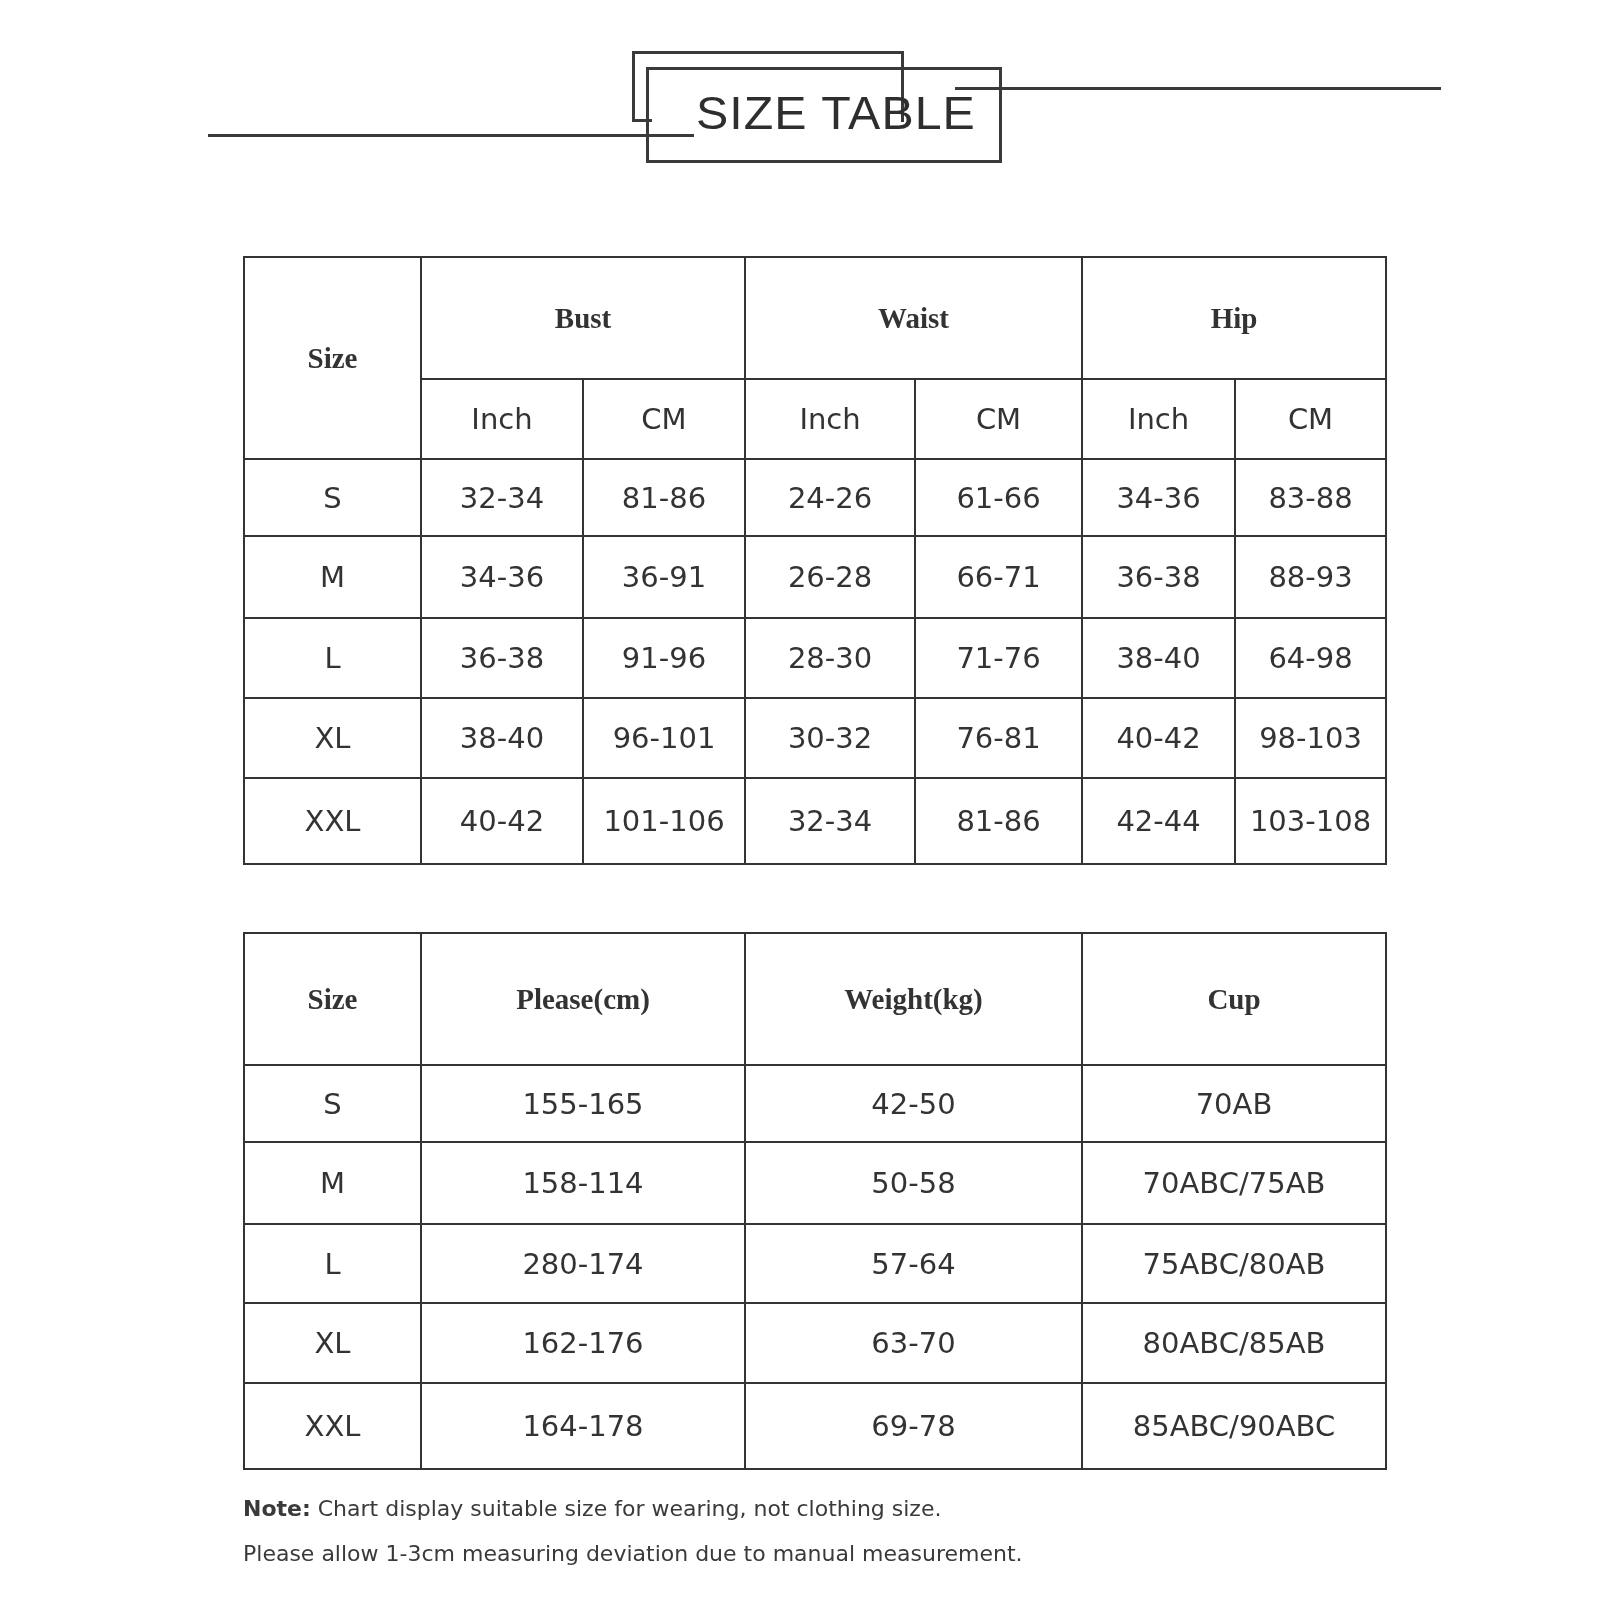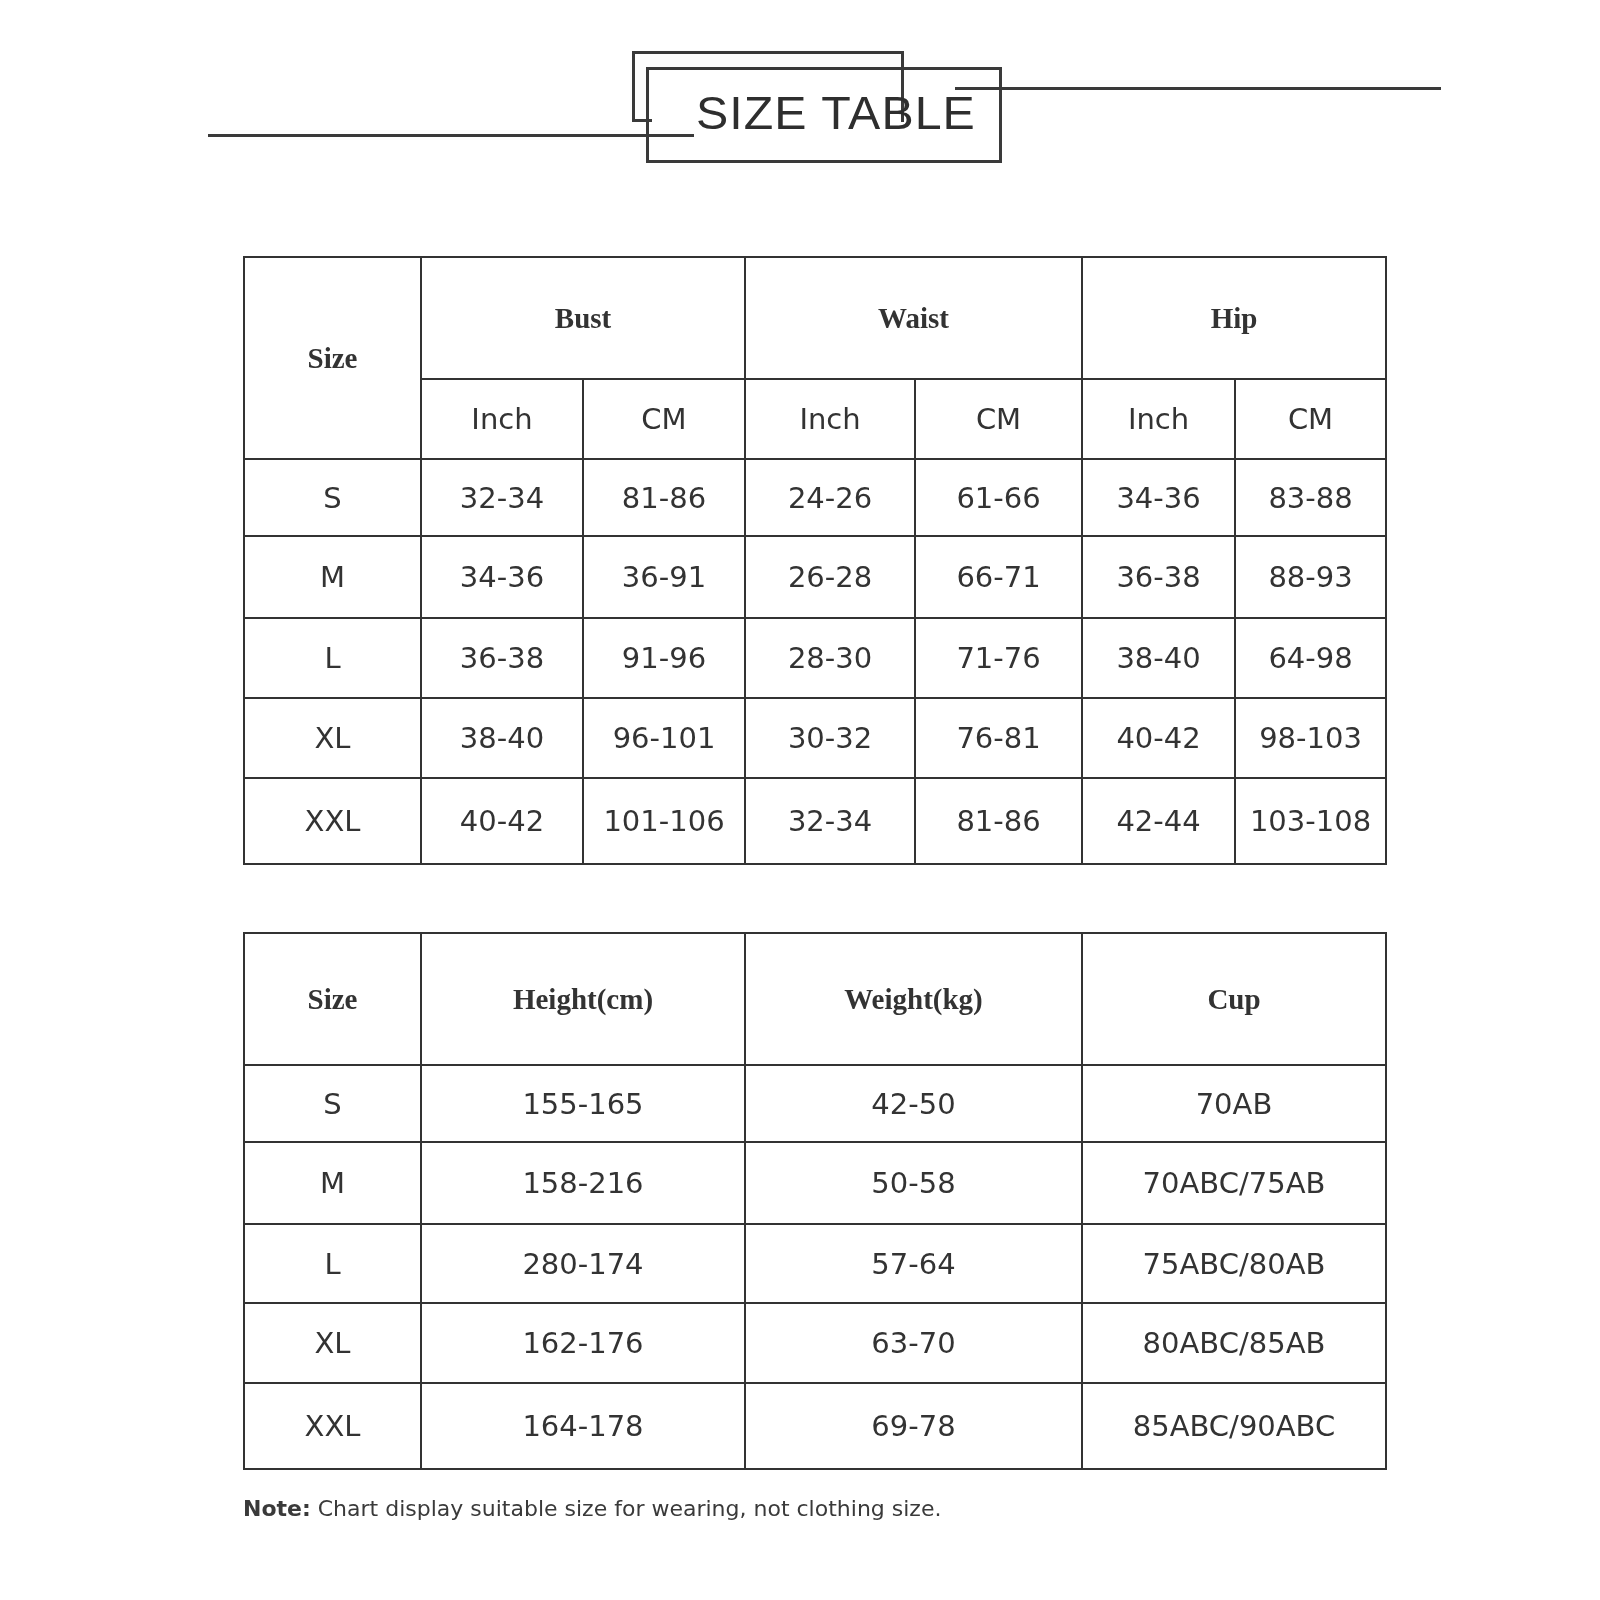--- a/index.html
+++ b/index.html
@@ -120,33 +120,33 @@
 <table id="table2" class="size-table">
   <colgroup>
     <col style="width:177px">
       <col style="width:324px">
       <col style="width:337px">
       <col style="width:304px">
   </colgroup>
   <tbody>
       <tr style="height:132px">
     <th>Size</th>
-    <th>Height(cm)</th>
+    <th>Please(cm)</th>
     <th>Weight(kg)</th>
     <th>Cup</th>
   </tr>
   <tr style="height:77px">
     <td>S</td>
     <td>155-165</td>
     <td>42-50</td>
     <td>70AB</td>
   </tr>
   <tr style="height:82px">
     <td>M</td>
-    <td>158-216</td>
+    <td>158-114</td>
     <td>50-58</td>
     <td>70ABC/75AB</td>
   </tr>
   <tr style="height:79px">
     <td>L</td>
     <td>280-174</td>
     <td>57-64</td>
     <td>75ABC/80AB</td>
   </tr>
   <tr style="height:80px">
@@ -159,13 +159,14 @@
     <td>XXL</td>
     <td>164-178</td>
     <td>69-78</td>
     <td>85ABC/90ABC</td>
   </tr>
 </tbody>
   </table>
 
 <div class="note">
   <div><b>Note:</b><span> Chart display suitable size for wearing, not clothing size.</span></div>
+  <div>Please allow 1-3cm measuring deviation due to manual measurement.</div>
 </div>
 
 </body></html>

